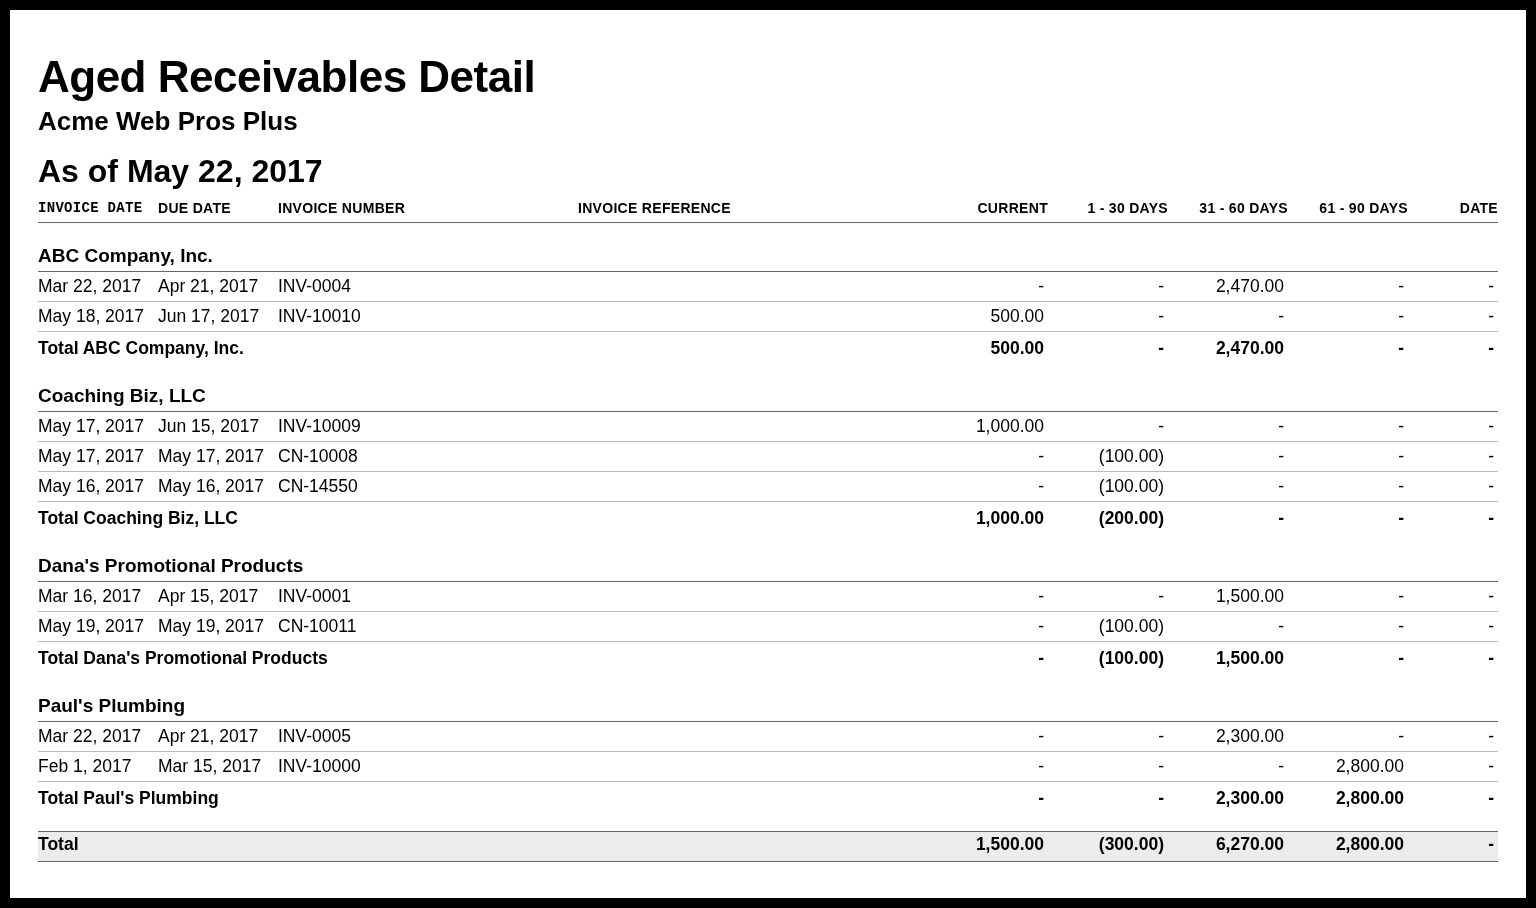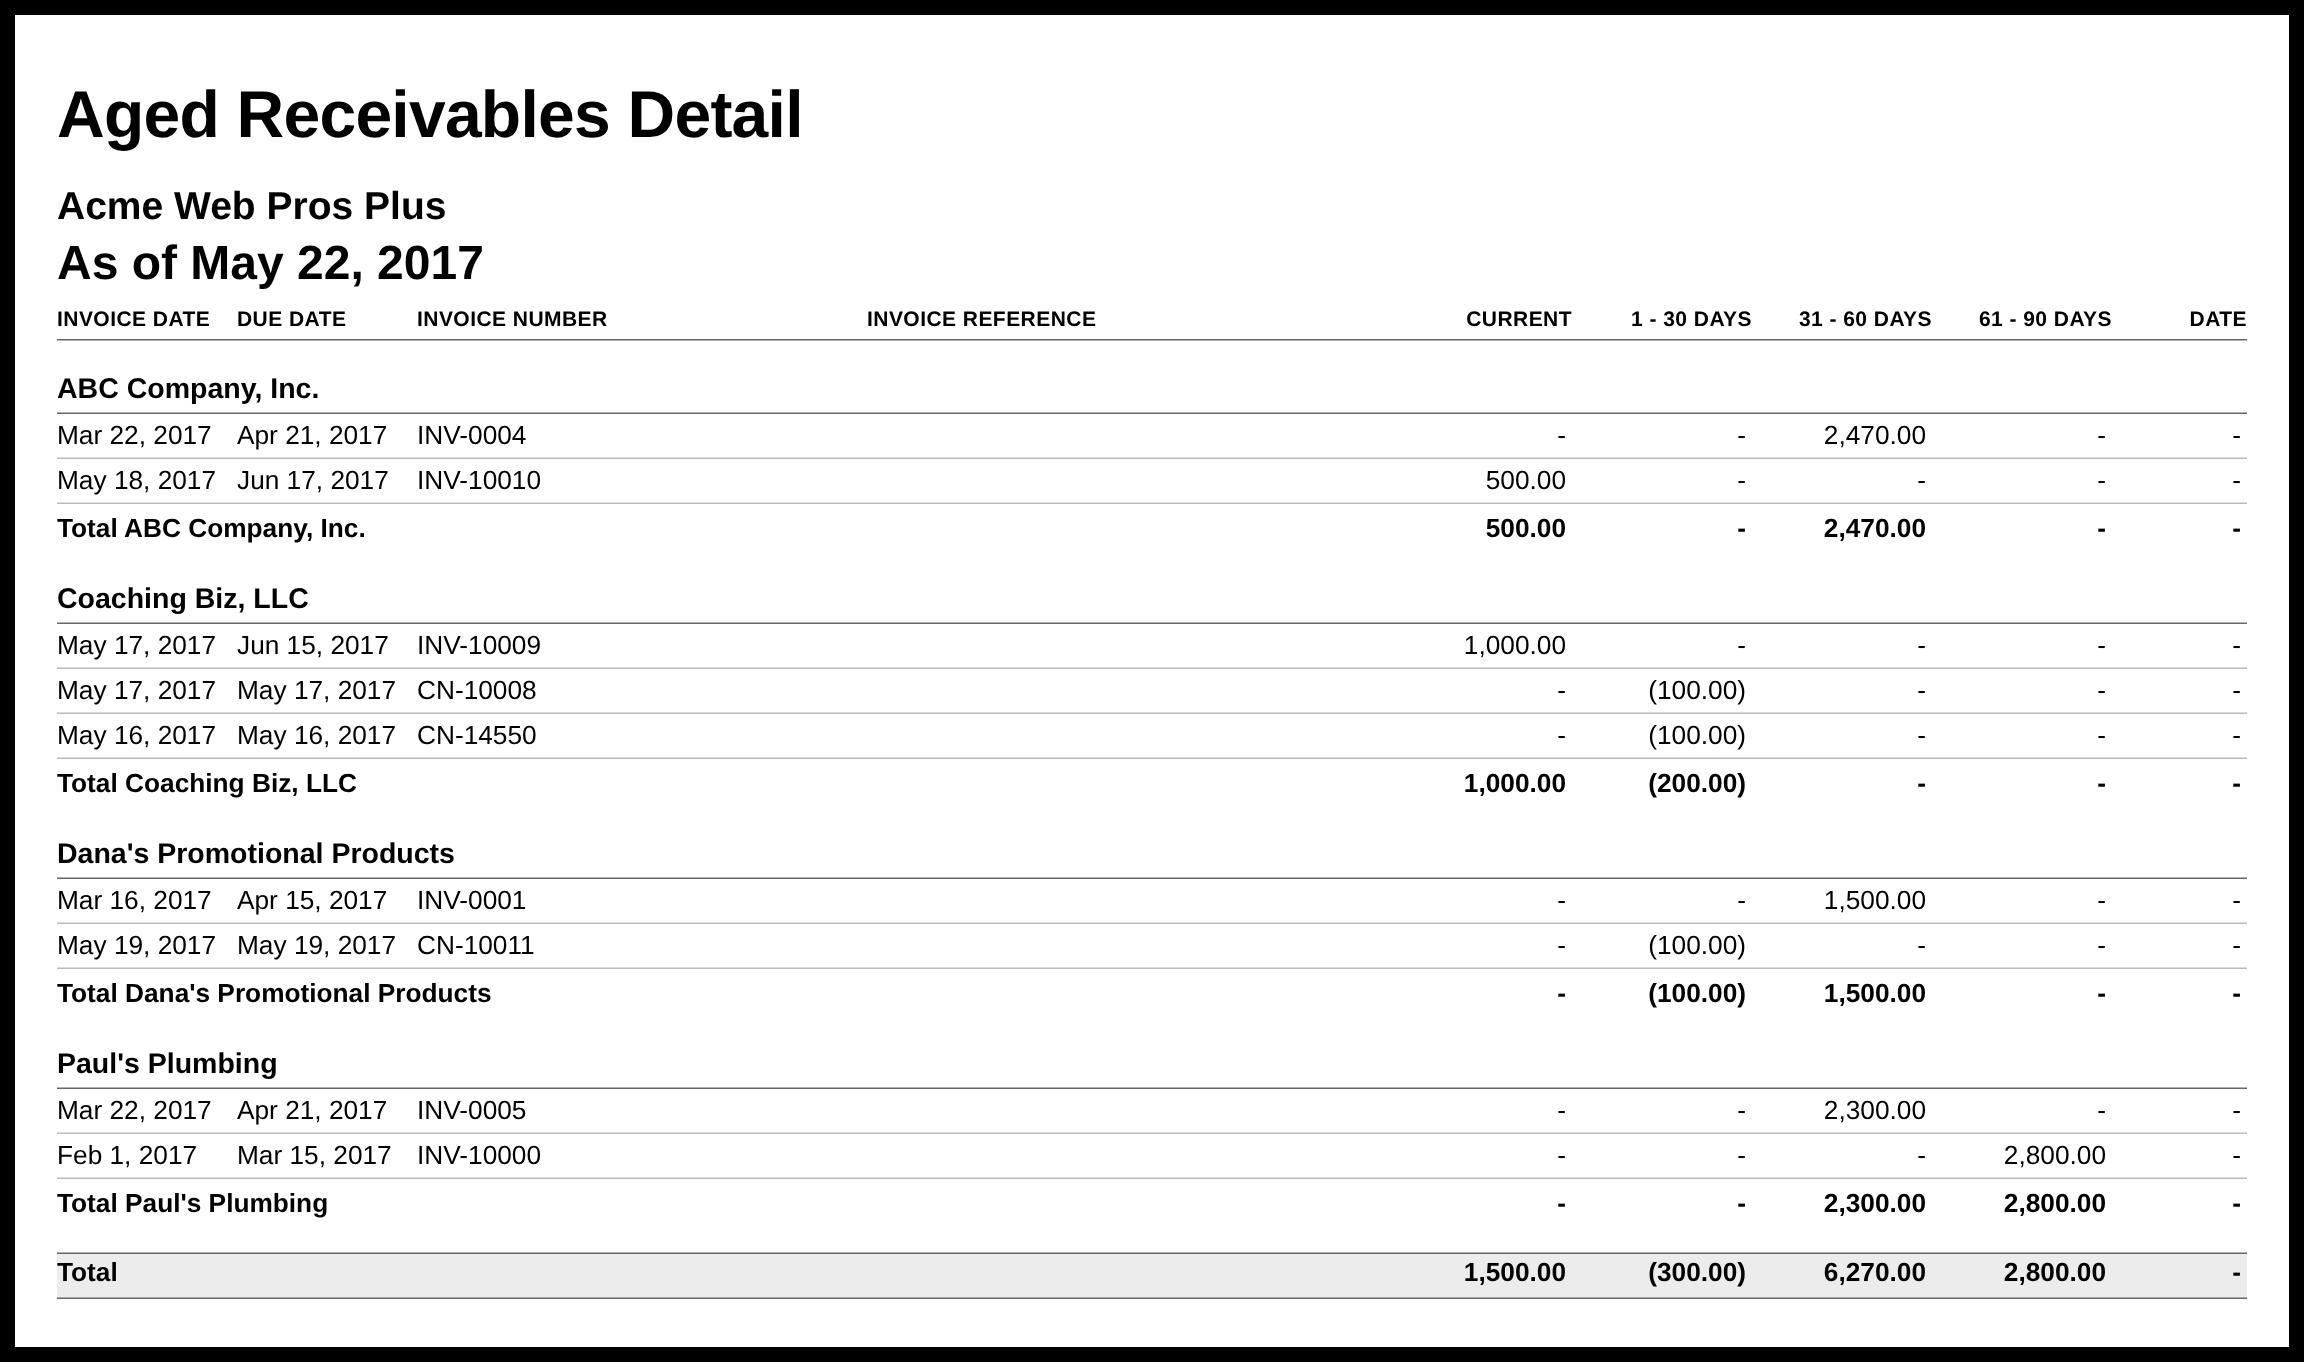--- a/index.html
+++ b/index.html
@@ -14,27 +14,27 @@
     height: 908px;
     border: 10px solid #000;
     padding: 42px 28px 20px 28px;
     background: #fff;
     position: relative;
     overflow: hidden;
   }
   .report-title {
     font-size: 44px;
     font-weight: 700;
-    margin: 0 0 20px 0;
+    margin: 0 0 4px 0;
     letter-spacing: -0.5px;
   }
   .company {
     font-size: 26px;
     font-weight: 700;
-    margin: 0 0 4px 0;
+    margin: 0 0 16px 0;
   }
   .asof {
     font-size: 32px;
     font-weight: 700;
     margin: 0 0 6px 0;
   }
   table {
     width: 100%;
     border-collapse: collapse;
     font-size: 17.5px;
@@ -43,21 +43,21 @@
     text-align: left;
     font-size: 14px;
     font-weight: 700;
     letter-spacing: 0.3px;
     padding: 4px 4px 6px 0;
     border-bottom: 1.5px solid #666;
     white-space: nowrap;
   }
   .num-head { text-align: right; padding-right: 0; }
   
-  .c-date  { width: 120px; }
+  .c-date  { width: 120px; font-family: Liberation Mono, monospace; }
   .c-due   { width: 120px; }
   .c-inv   { width: 300px; }
   .c-ref   { width: auto; }
   .c-amt   { width: 120px; text-align: right; }
   .c-amt-last { width: 90px; text-align: right; }
 
   td { padding: 4px 4px 4px 0; vertical-align: bottom; }
   .num { text-align: right; }
 
   .section-name td {

